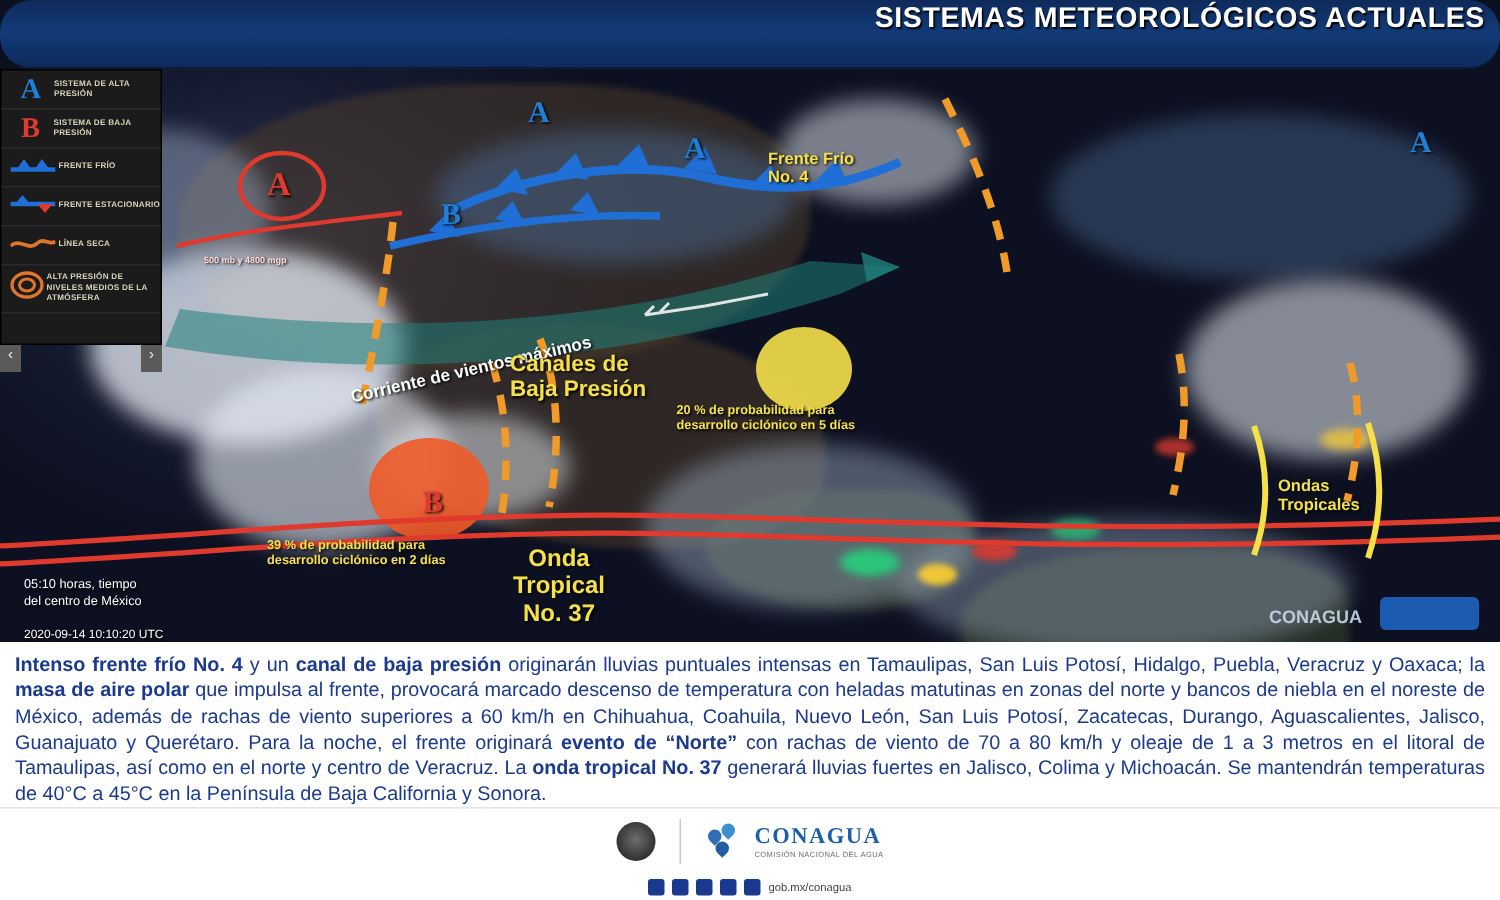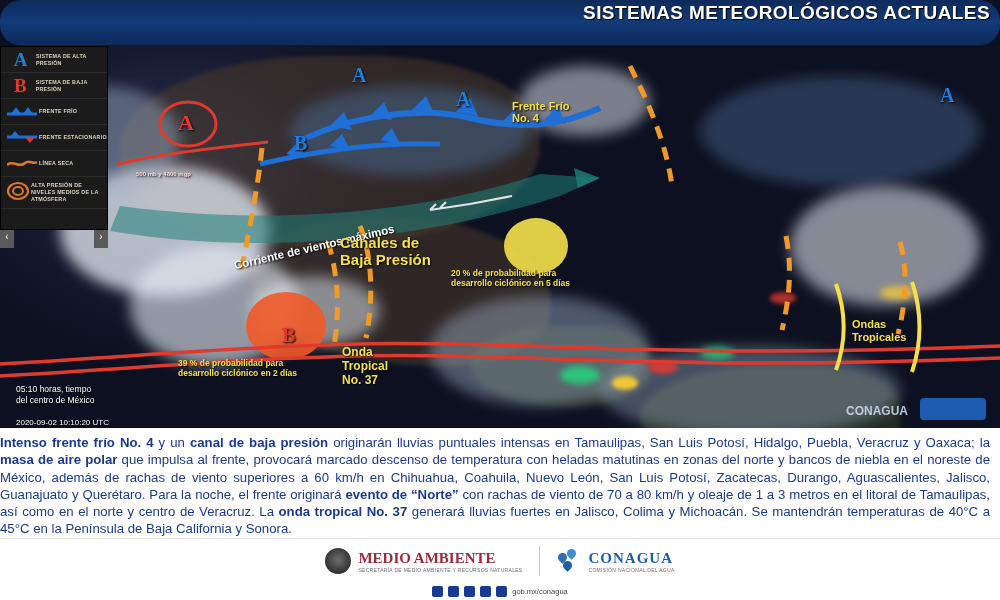--- a/index.html
+++ b/index.html
@@ -87,21 +87,21 @@
     font-size: 8.5px; line-height: 1.35; text-shadow: 1px 1px 2px #000;
   }
   .timestamp2 {
     position: absolute; left: 16px; top: 372px; color: #ffffff;
     font-size: 8px; text-shadow: 1px 1px 2px #000;
   }
 
   
   .textblock {
     position: absolute; left: 0; top: 428px; width: 1000px; height: 110px;
-    background: #ffffff; padding: 6px 10px 0 0;
+    background: #ffffff; padding: 6px 10px 0 10px;
     font-size: 13.2px; line-height: 1.31; color: #1b3a8f; text-align: justify;
   }
   .textblock b { color: #1b3a8f; }
 
   
   .footer {
     position: absolute; left: 0; top: 538px; width: 1000px; height: 62px;
     background: #ffffff; border-top: 1px solid #e3e3e3;
   }
   .footer-inner { display: flex; align-items: center; justify-content: center; height: 44px; gap: 16px; }
@@ -214,40 +214,40 @@
 
     <div class="lbl lbl-y" style="left:340px;top:188px;font-size:15px;white-space:pre-line;">Canales de
 Baja Presión</div>
 
     <div class="lbl lbl-y" style="left:451px;top:222px;font-size:8.5px;white-space:pre-line;">20 % de probabilidad para
 desarrollo ciclónico en 5 días</div>
 
     <div class="lbl lbl-y" style="left:178px;top:312px;font-size:8.5px;white-space:pre-line;">39 % de probabilidad para
 desarrollo ciclónico en 2 días</div>
 
-    <div class="lbl lbl-y" style="left:342px;top:300px;font-size:12px;white-space:pre-line;line-height:1.15;">Onda
+    <div class="lbl lbl-y" style="left:342px;top:318px;font-size:16px;white-space:pre-line;line-height:1.15;text-align:center;">Onda
 Tropical
 No. 37</div>
 
 
     <div class="lbl lbl-y" style="left:852px;top:272px;font-size:11px;white-space:pre-line;line-height:1.15;">Ondas
 Tropicales</div>
 
     <div class="lbl" style="left:136px;top:125px;font-size:6px;color:#ffd9d9;">500 mb y 4800 mgp</div>
 
     <div class="letter" style="left:178px;top:64px;font-size:22px;color:#e03a2f;">A</div>
     <div class="letter" style="left:352px;top:18px;font-size:20px;color:#1f7fd6;">A</div>
     <div class="letter" style="left:456px;top:42px;font-size:20px;color:#1f7fd6;">A</div>
     <div class="letter" style="left:940px;top:38px;font-size:20px;color:#1f7fd6;">A</div>
     <div class="letter" style="left:294px;top:86px;font-size:20px;color:#1f7fd6;">B</div>
     <div class="letter" style="left:282px;top:278px;font-size:20px;color:#e03a2f;">B</div>
 
     <div class="timestamp" style="white-space:pre-line;">05:10 horas, tiempo
 del centro de México</div>
-    <div class="timestamp2">2020-09-02 10:10:20 UTC</div>
+    <div class="timestamp2">2020-09-14 10:10:20 UTC</div>
 
     <div style="position:absolute;right:92px;bottom:10px;color:#cfe0f5;font-size:12px;font-weight:bold;opacity:.85;">CONAGUA</div>
     <div style="position:absolute;right:14px;bottom:8px;width:66px;height:22px;border-radius:4px;background:#1f6fd6;opacity:.8;"></div>
 
     <div class="legend-side" style="top:0;"></div>
     <div class="arrow-l" style="left:0;top:180px;">‹</div>
     <div class="arrow-r" style="left:94px;top:180px;">›</div>
 
     <div class="legend" style="top:0;left:0;">
       <div class="legend-row">
@@ -300,24 +300,20 @@
   </div>
 
   <div class="textblock">
     <p id="bulletin-paragraph"><b>Intenso frente frío No. 4</b><span> y un </span><b>canal de baja presión</b><span> originarán lluvias puntuales intensas en Tamaulipas, San Luis Potosí, Hidalgo, Puebla, Veracruz y Oaxaca; la </span><b>masa de aire polar</b><span> que impulsa al frente, provocará marcado descenso de temperatura con heladas matutinas en zonas del norte y bancos de niebla en el noreste de México, además de rachas de viento superiores a 60 km/h en Chihuahua, Coahuila, Nuevo León, San Luis Potosí, Zacatecas, Durango, Aguascalientes, Jalisco, Guanajuato y Querétaro. Para la noche, el frente originará </span><b>evento de “Norte”</b><span> con rachas de viento de 70 a 80 km/h y oleaje de 1 a 3 metros en el litoral de Tamaulipas, así como en el norte y centro de Veracruz. La </span><b>onda tropical No. 37</b><span> generará lluvias fuertes en Jalisco, Colima y Michoacán. Se mantendrán temperaturas de 40°C a 45°C en la Península de Baja California y Sonora.</span></p>
   </div>
 
   <div class="footer">
     <div class="footer-inner">
       <div class="ma-logo">
         <div class="eagle"></div>
-        <div>
-          <div class="ma-text1">MEDIO AMBIENTE</div>
-          <div class="ma-text2">SECRETARÍA DE MEDIO AMBIENTE Y RECURSOS NATURALES</div>
-        </div>
       </div>
       <div class="divider"></div>
       <div class="cona">
         <div class="cona-mark">
           <i style="left:2px;top:4px;width:9px;height:9px;background:#2f6fb5;"></i>
           <i style="left:11px;top:0px;width:9px;height:9px;background:#3f8fd0;"></i>
           <i style="left:7px;top:12px;width:9px;height:9px;background:#1f5fa0;"></i>
         </div>
         <div>
           <div class="cona-t1">CONAGUA</div>

